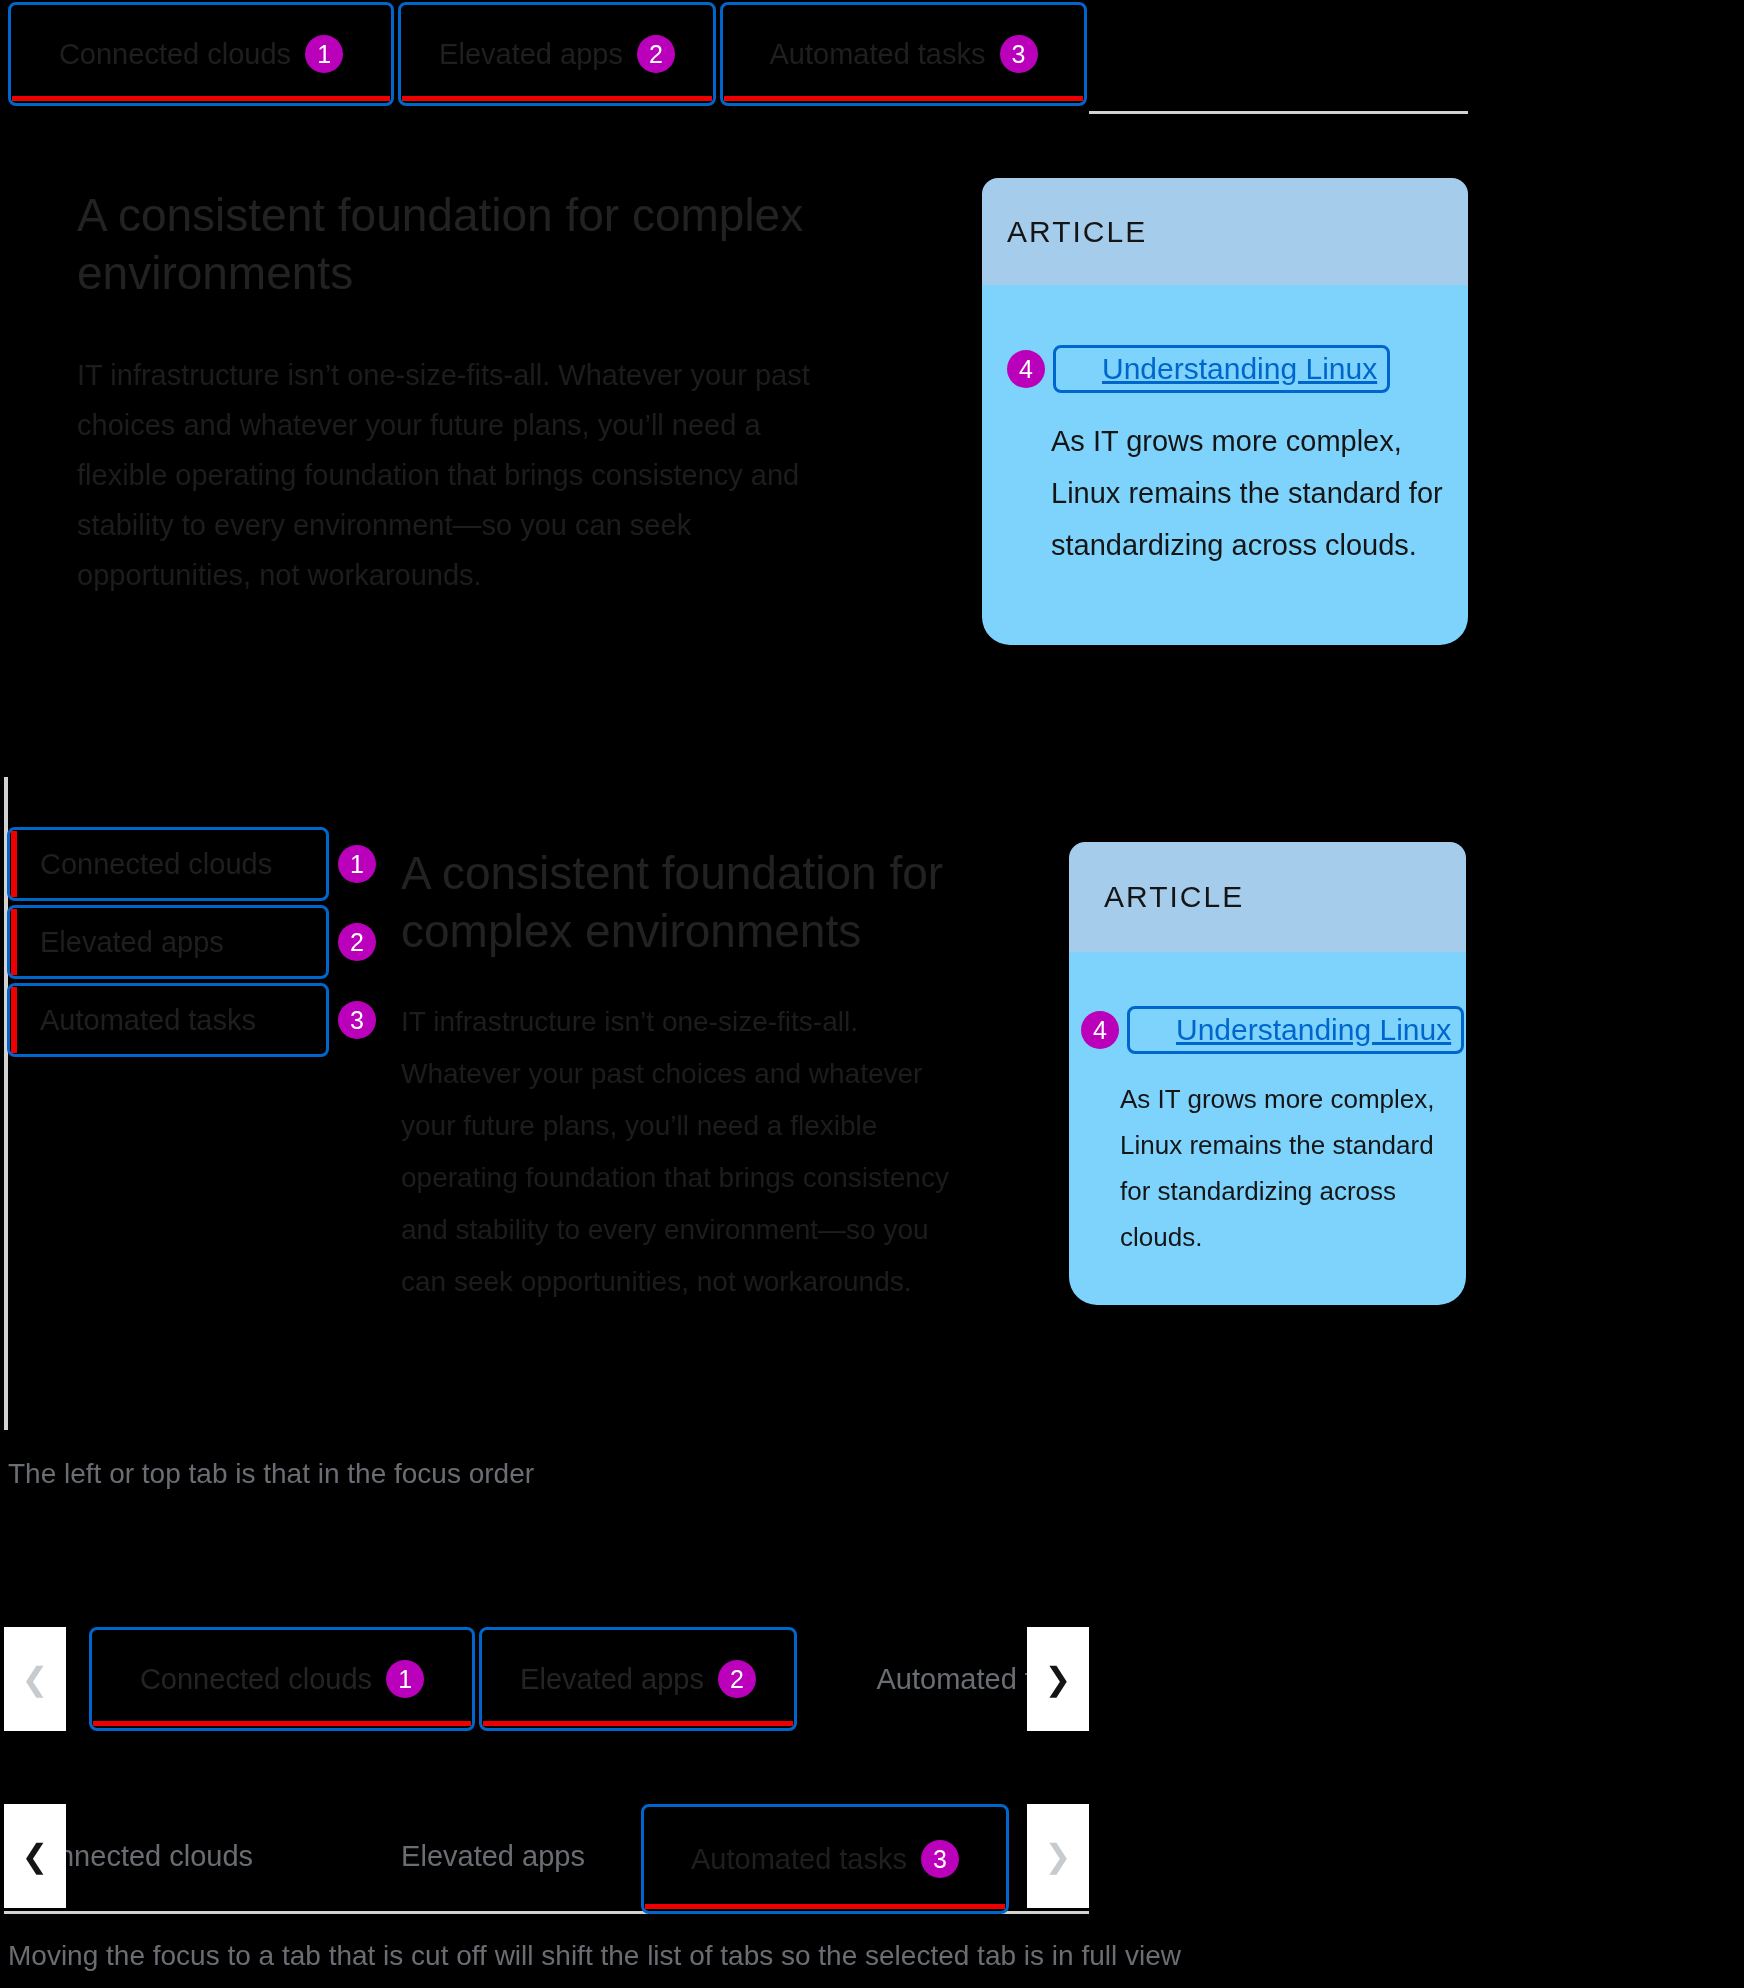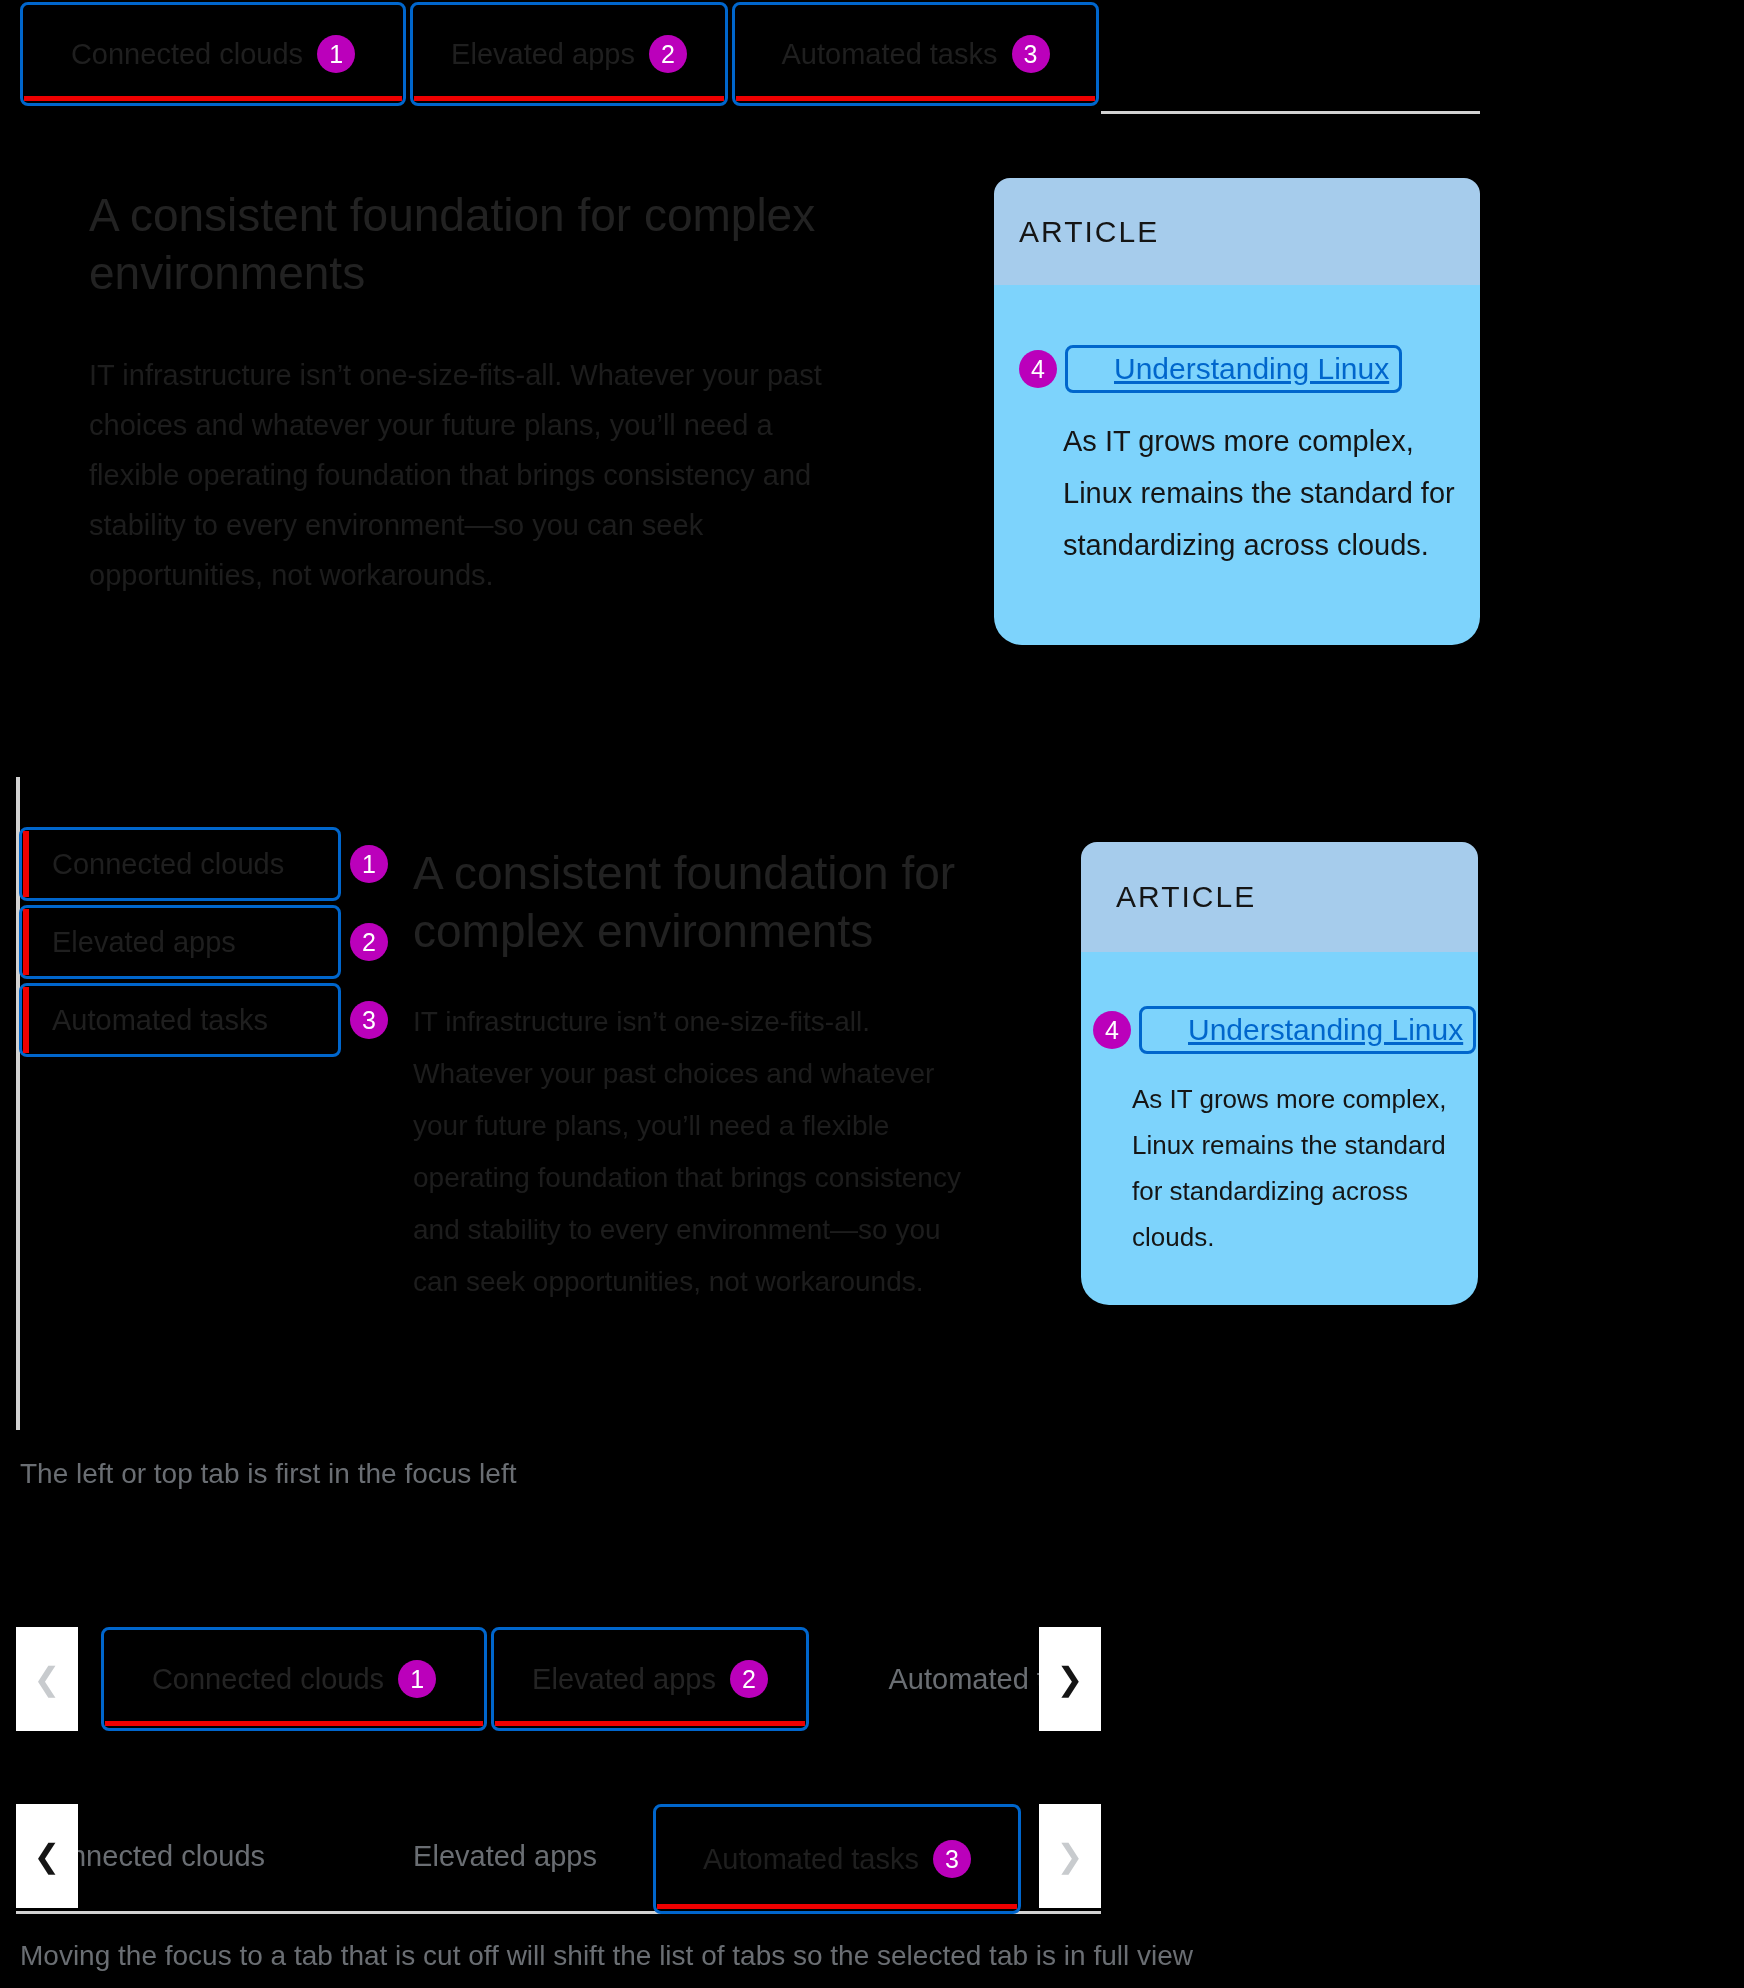--- a/index.html
+++ b/index.html
@@ -10,21 +10,21 @@
     --gray:#6A6E73;
     --linegray:#D2D2D2;
     --dark:#1F1F1F;
   }
   html,body{margin:0;padding:0;}
   body{
     width:1744px;height:1988px;background:#000;
     font-family:"Liberation Sans", sans-serif;
     position:relative;overflow:hidden;
   }
-  .stage{position:absolute;left:16px;top:0;width:1464px;height:1988px;}
+  .stage{position:absolute;left:4px;top:0;width:1464px;height:1988px;}
 
   
   .badge{
     width:38px;height:38px;border-radius:50%;background:var(--magenta);
     color:#fff;font-size:25px;display:flex;align-items:center;justify-content:center;
     flex:0 0 auto;line-height:1;
   }
   .focus-tab{
     position:absolute;box-sizing:border-box;height:104px;
     border:3px solid var(--blue);border-radius:8px;
@@ -185,21 +185,21 @@
     <div class="card-header">
       <span>ARTICLE</span>
     </div>
     <div class="card-row">
       <span class="badge">4</span>
       <span class="linkbox"><span class="link">Understanding Linux</span></span>
     </div>
     <div class="card-para">As IT grows more complex, Linux remains the standard for standardizing across clouds.</div>
   </div>
 
-  <div class="caption caption1">The left or top tab is first in the focus left</div>
+  <div class="caption caption1">The left or top tab is that in the focus order</div>
 
   <div class="scrollrow row1">
     <div class="focus-tab t1">
       <span>Connected clouds</span>
       <span class="badge">1</span>
       <span class="underline"></span>
     </div>
     <div class="focus-tab t2">
       <span>Elevated apps</span>
       <span class="badge">2</span>

